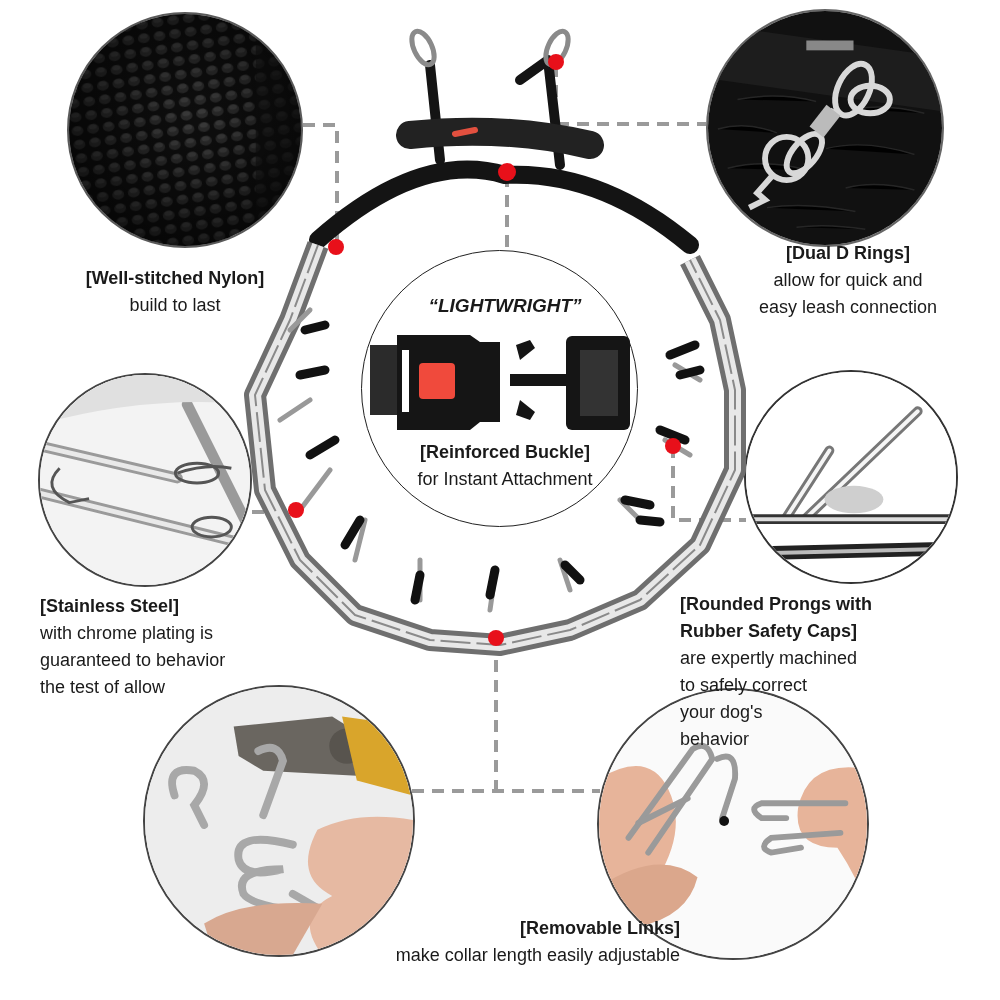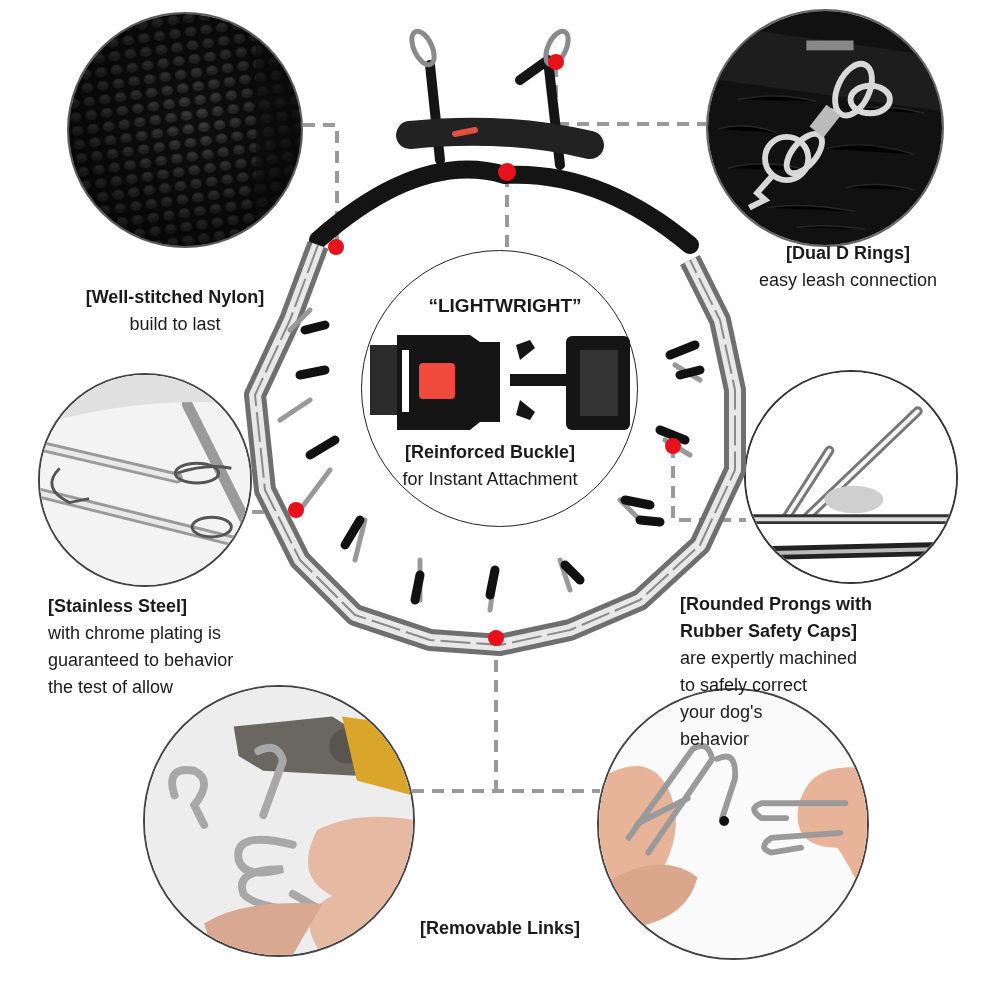--- a/index.html
+++ b/index.html
@@ -13,21 +13,21 @@
     position: absolute; border-radius: 50%; overflow: hidden;
     border: 2px solid #555;
     box-sizing: border-box;
   }
   .circle svg { width: 100%; height: 100%; display: block; }
   .label { position: absolute; font-size: 18px; line-height: 27px; }
   .label .title { font-weight: bold; display: block; }
   .label .line { display: block; }
   .center { text-align: center; }
   .right { text-align: left; }
-  .left { text-align: left; margin-left: 8px; }
+  .left { text-align: left; }
   .overlay { position: absolute; left: 0; top: 0; width: 1000px; height: 1000px; pointer-events: none; }
   .buckle-title { font-weight: bold; font-size: 19px; }
 </style>
 </head>
 <body>
 
 <div class="circle" style="left:67px; top:12px; width:236px; height:236px; border-color:#5a5a5a;">
   <svg viewBox="0 0 236 236">
     <defs>
       <pattern id="weave" width="16" height="14" patternUnits="userSpaceOnUse" patternTransform="rotate(-8)">
@@ -244,50 +244,52 @@
     <rect x="419" y="363" width="36" height="36" rx="4" fill="#f04a3c"></rect>
 
     <path d="M516 345 L530 340 L535 348 L520 360 Z" fill="#151515"></path>
     <path d="M516 415 L530 420 L535 412 L520 400 Z" fill="#151515"></path>
     <rect x="510" y="374" width="60" height="12" fill="#151515"></rect>
     <rect x="566" y="336" width="64" height="94" rx="6" fill="#151515"></rect>
     <rect x="580" y="350" width="38" height="66" fill="#333"></rect>
   </g>
 </svg>
 
-<div class="label center" style="left:60px; top:284px; width:230px;">
+<div class="label center" style="left:60px; top:265px; width:230px;">
   <span class="title">[Well-stitched Nylon]</span>
   <span class="line">build to last</span>
 </div>
 
 <div class="label center" style="left:728px; top:240px; width:240px;">
   <span class="title">[Dual D Rings]</span>
+  <span class="line">allow for quick and</span>
   <span class="line">easy leash connection</span>
 </div>
 
-<div class="label center" style="left:380px; top:292px; width:250px;">
+<div class="label center" style="left:380px; top:292px; width:250px;font-style:italic;">
   <span class="buckle-title">“LIGHTWRIGHT”</span>
 </div>
 
-<div class="label center" style="left:365px; top:439px; width:250px;">
+<div class="label center" style="left:380px; top:439px; width:250px;">
   <span class="title">[Reinforced Buckle]</span>
   <span class="line">for Instant Attachment</span>
 </div>
 
 <div class="label left" style="left:40px; top:593px; width:260px;">
   <span class="title">[Stainless Steel]</span>
   <span class="line">with chrome plating is</span>
   <span class="line">guaranteed to behavior</span>
   <span class="line">the test of allow</span>
 </div>
 
 <div class="label right" style="left:680px; top:591px; width:276px;">
   <span class="title">[Rounded Prongs with</span>
   <span class="title">Rubber Safety Caps]</span>
   <span class="line">are expertly machined</span>
   <span class="line">to safely correct</span>
   <span class="line">your dog's</span>
   <span class="line">behavior</span>
 </div>
 
-<div class="label center" style="left:320px; top:915px; width:360px;">
+<div class="label center" style="left:320px; top:915px; width:360px;text-align:right;">
   <span class="title">[Removable Links]</span>
+  <span class="line">make collar length easily adjustable</span>
 </div>
 
 </body></html>

